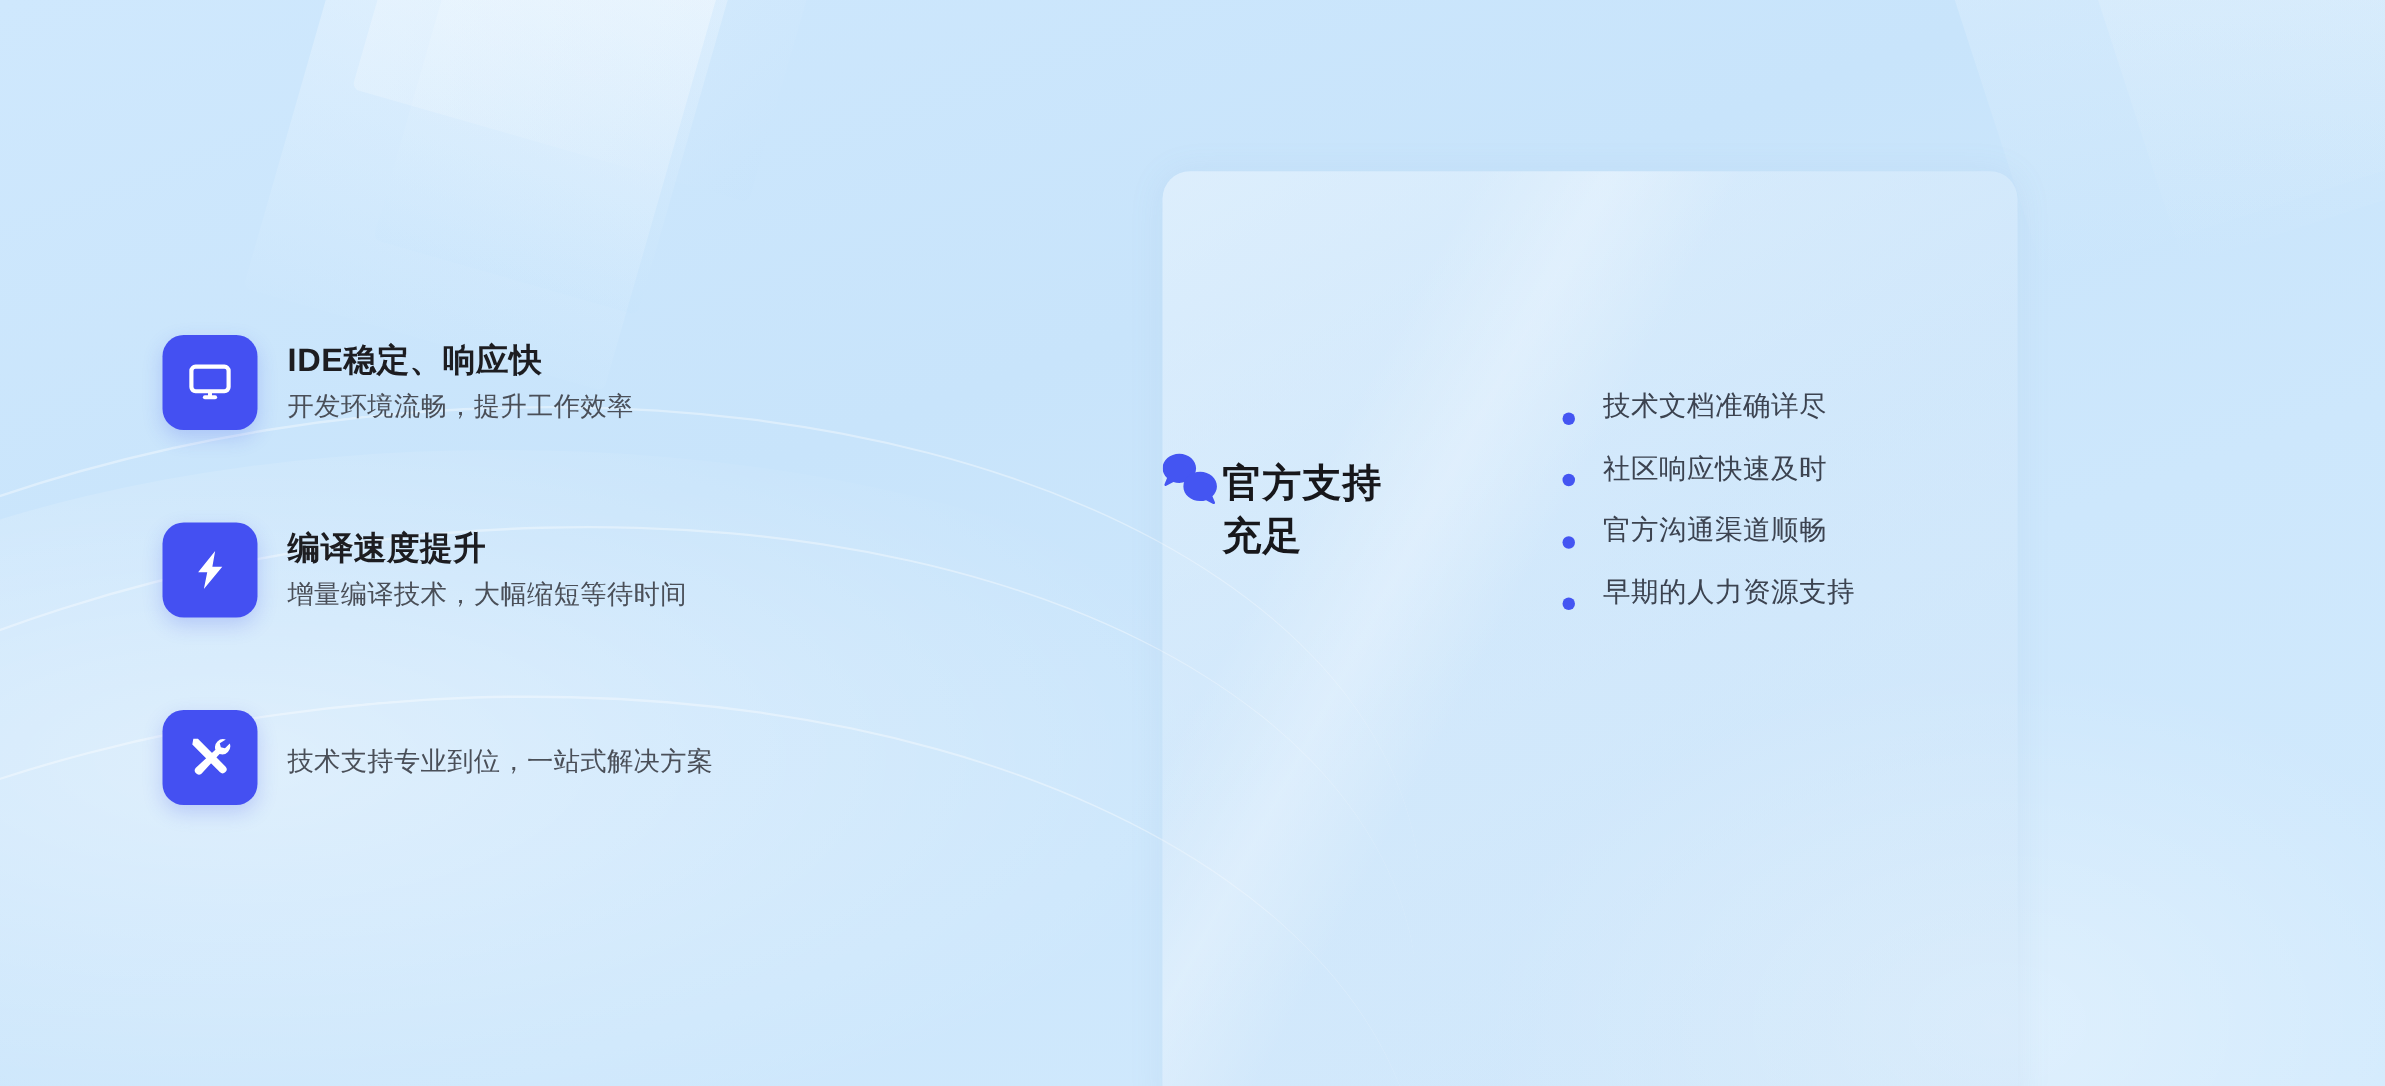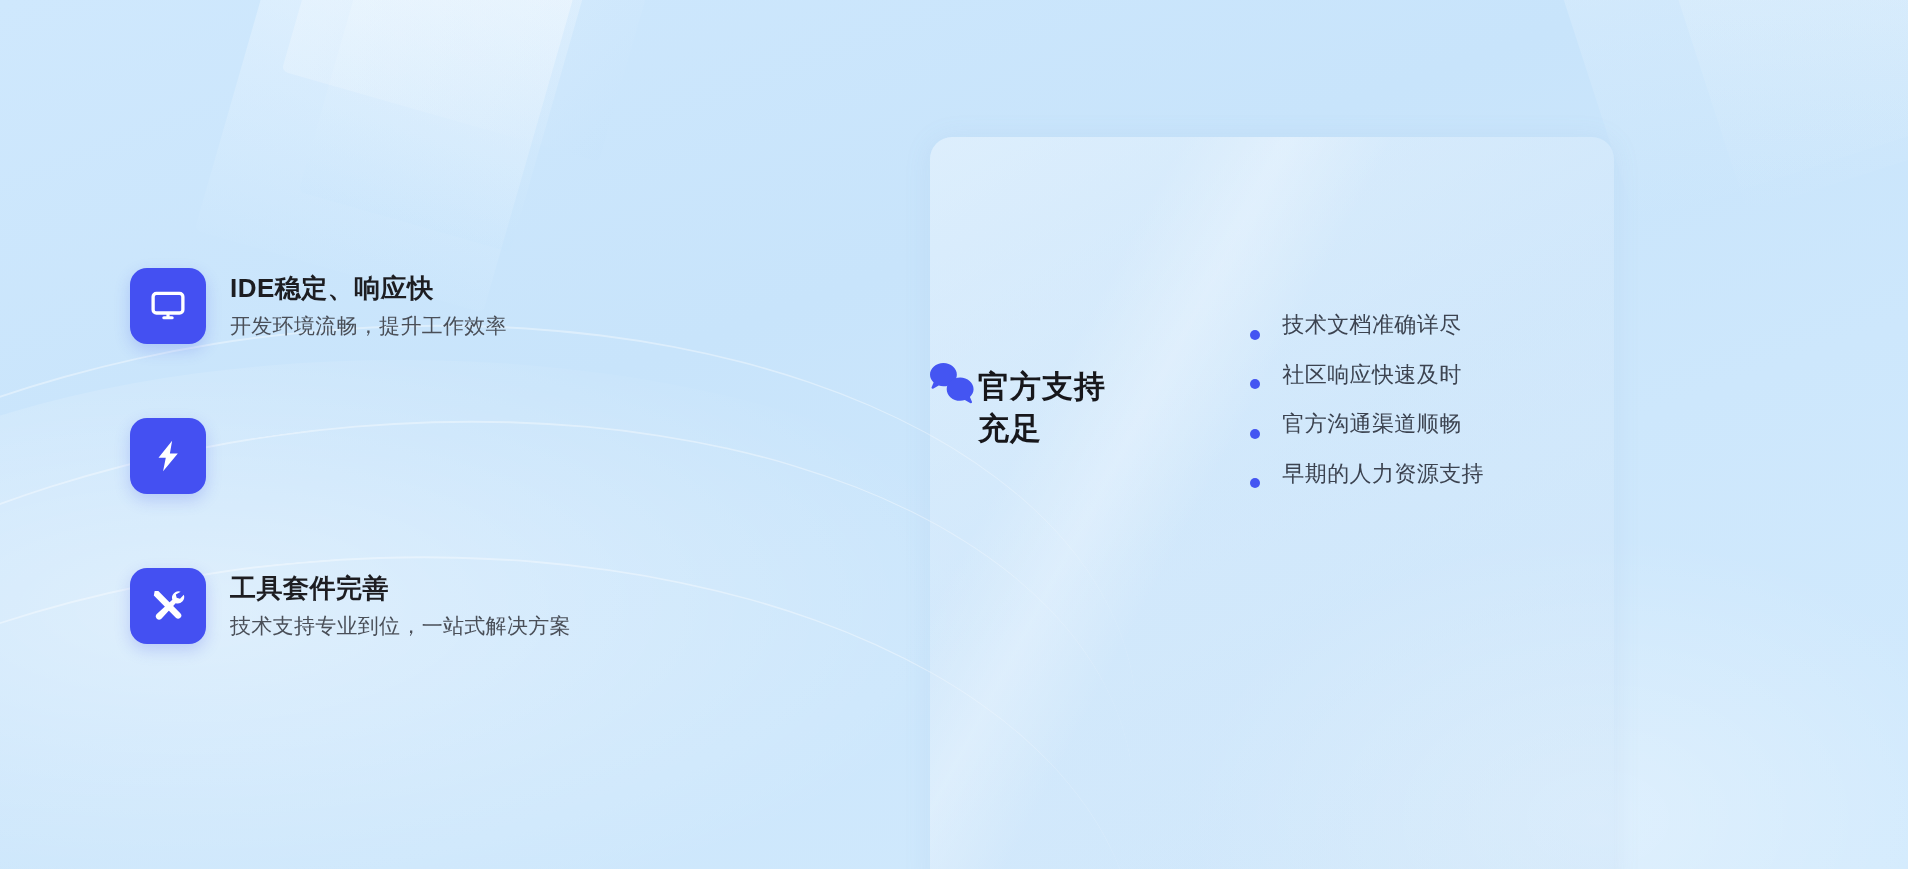--- a/index.html
+++ b/index.html
@@ -257,31 +257,34 @@
         <div class="feature-desc">开发环境流畅，提升工作效率</div>
       </div>
     </div>
 
     <div class="feature">
       <div class="feature-icon">
         <svg width="38" height="38" viewBox="0 0 24 24" aria-hidden="true">
           <path d="M14.6 2.4 L6.0 13.1 h4.6 L8.9 21.6 L18.2 10.4 h-5.0 Z" fill="#ffffff"></path>
         </svg>
       </div>
+      <div class="feature-text">
+        <div class="feature-title">编译速度提升</div>
+        <div class="feature-desc">增量编译技术，大幅缩短等待时间</div>
+      </div>
     </div>
 
     <div class="feature">
       <div class="feature-icon">
         <svg width="40" height="40" viewBox="0 0 24 24" aria-hidden="true">
           <path d="M4.0 3.0 L6.2 3.0 L19.4 16.3 a1.9 1.9 0 0 1 -2.7 2.7 L3.5 5.7 Z" fill="#ffffff"></path>
           <path d="M19.6 3.4 a3.9 3.9 0 0 0 -5.0 4.9 L5.1 17.0 a2.0 2.0 0 0 0 2.8 2.8 l8.7 -9.5 a3.9 3.9 0 0 0 4.9 -5.0 l-2.3 2.3 -2.0 -0.5 -0.5 -2.0 Z" fill="#ffffff"></path>
         </svg>
       </div>
       <div class="feature-text">
-        <div class="feature-title">工具套件完善</div>
         <div class="feature-desc">技术支持专业到位，一站式解决方案</div>
       </div>
     </div>
 
   </div>
 
   <div class="support-card">
     <div class="card-inner">
 
       <svg class="chat-icon" viewBox="0 0 66 62" aria-hidden="true">

